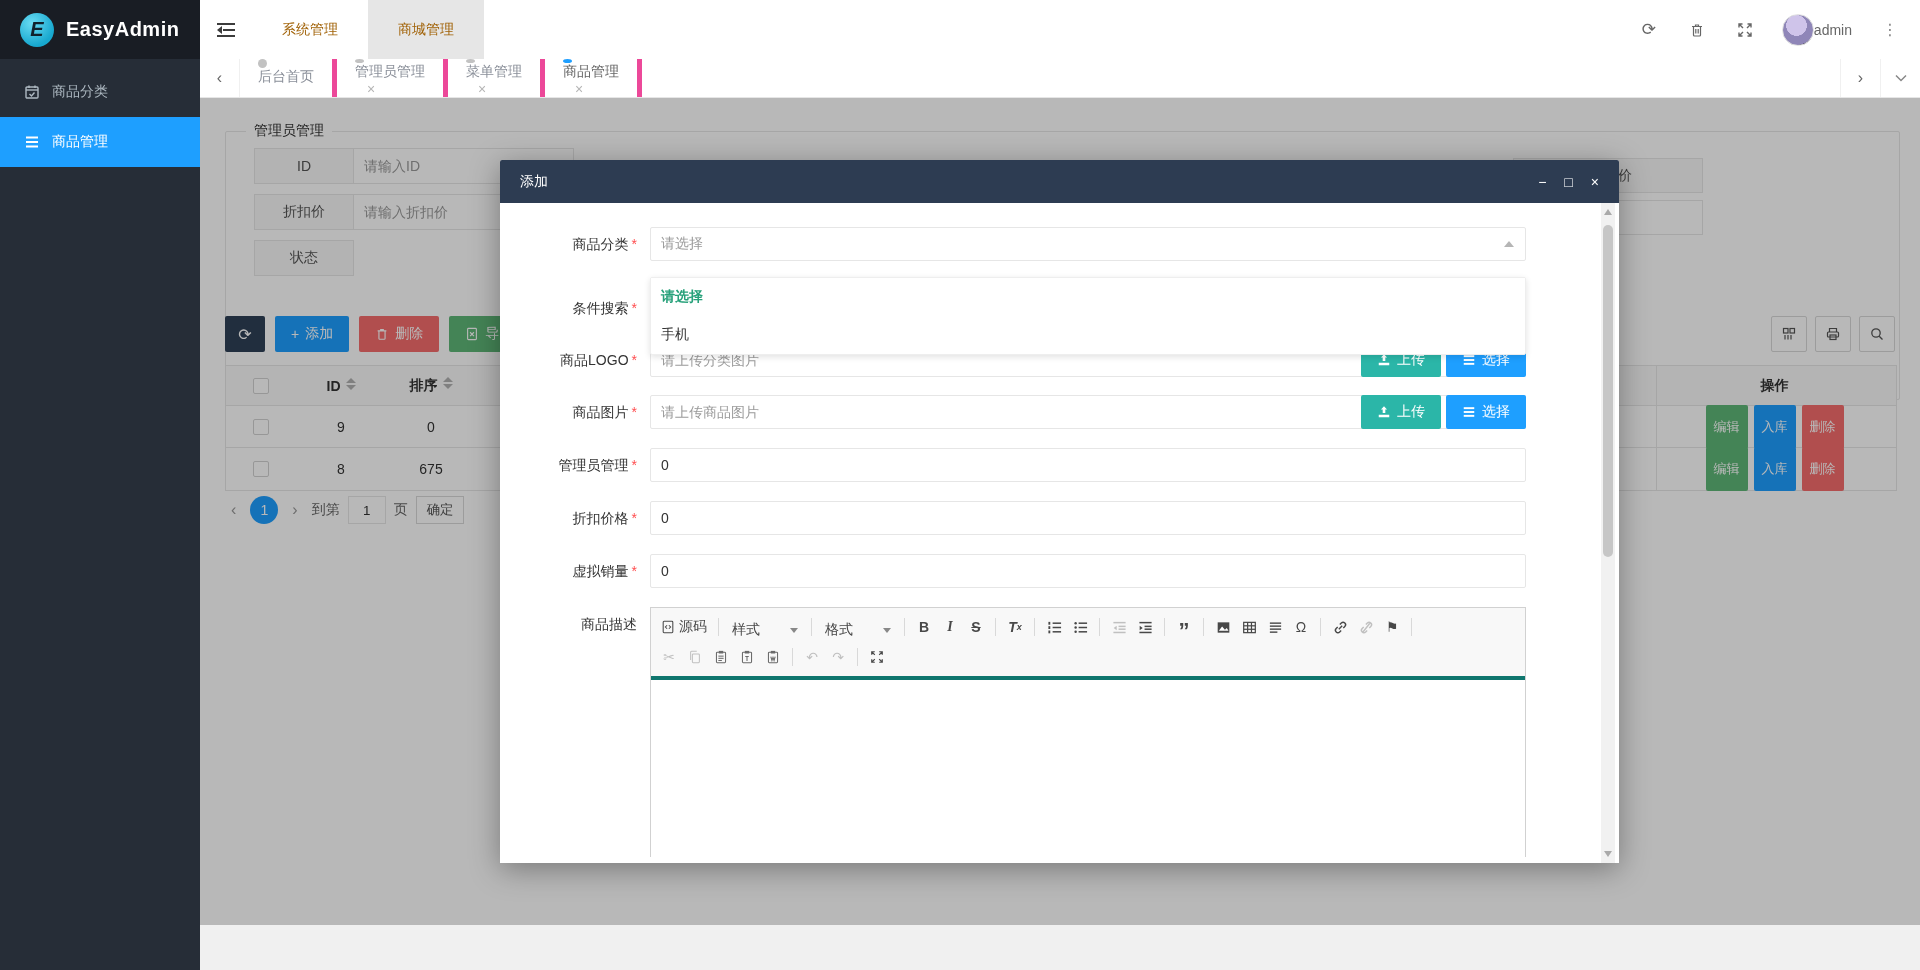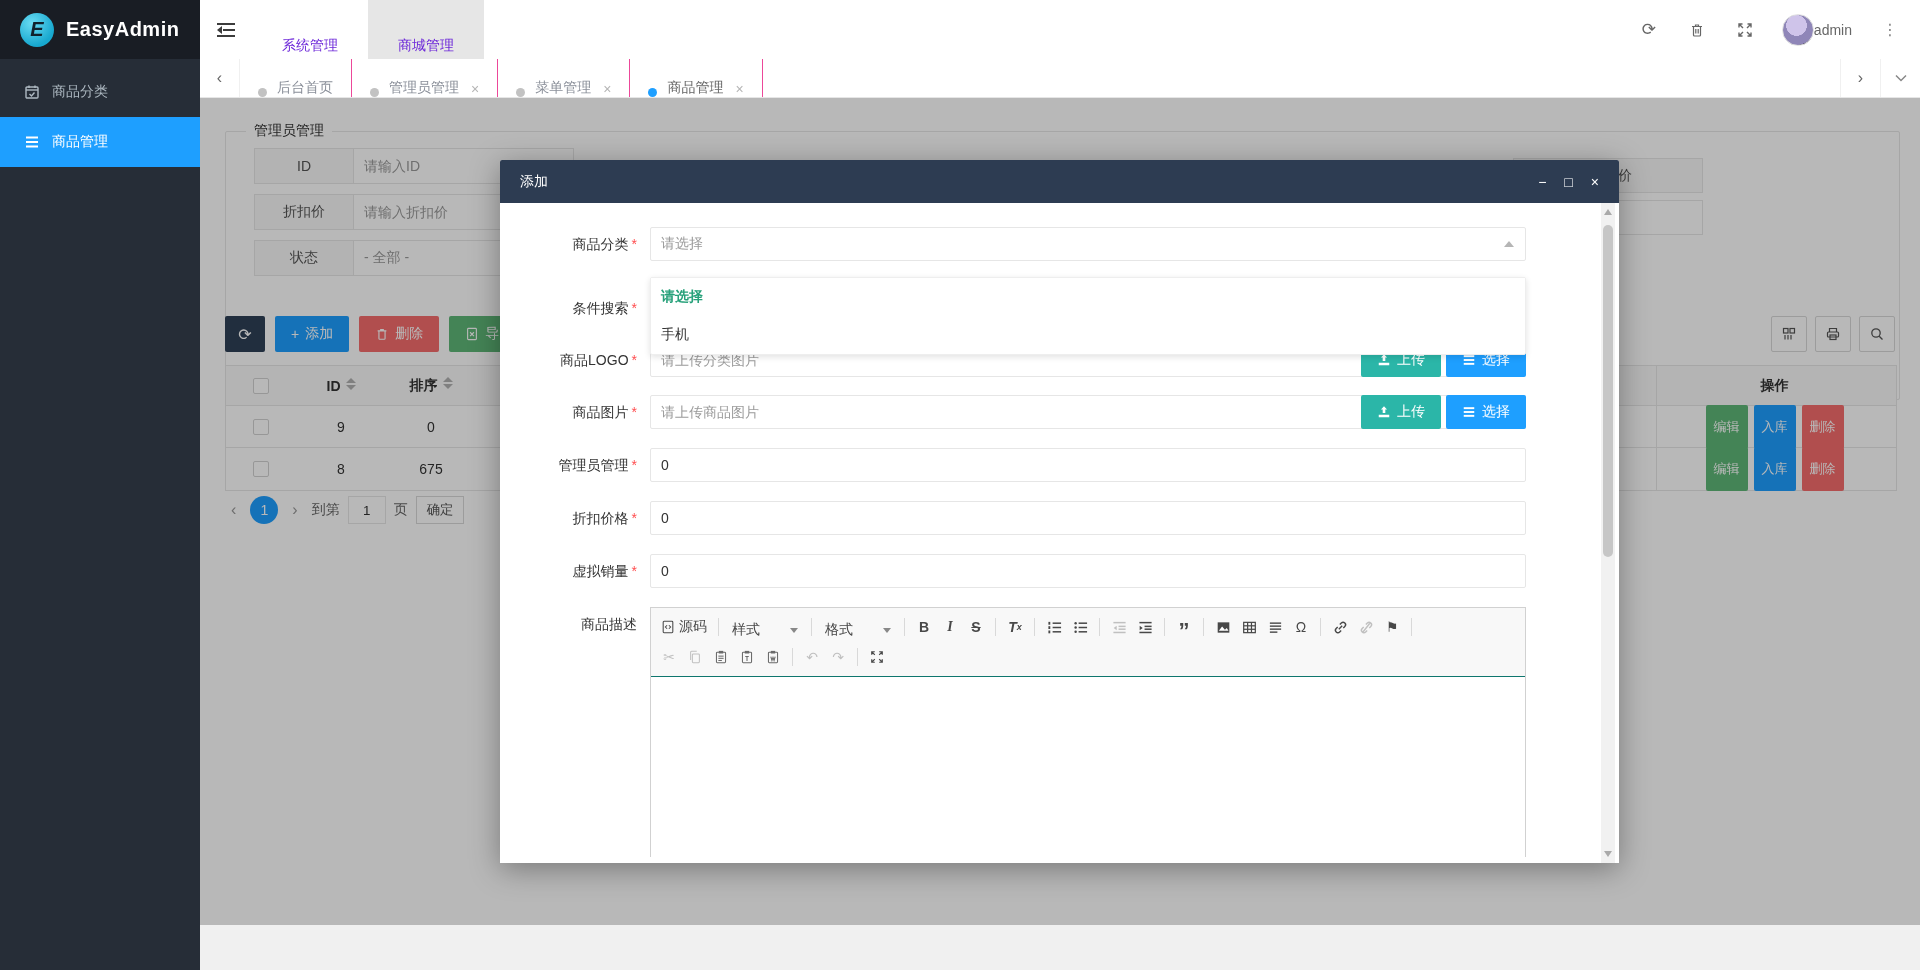--- a/index.html
+++ b/index.html
@@ -25,38 +25,38 @@
   .main { position:relative; flex:1; height:970px; display:flex; flex-direction:column; }
   .topbar { height:59px; background:#fff; display:flex; align-items:center; flex:none; }
   .burger { width:52px; height:59px; display:flex; align-items:center; justify-content:center; cursor:pointer; }
   .burger .bars { position:relative; width:18px; height:14px; }
   .burger .bars i { position:absolute; left:0; height:2px; width:18px; background:#3c3c3c; }
   .burger .bars i:nth-child(1){top:0;} .burger .bars i:nth-child(2){top:6px; width:12px; left:6px;}
   .burger .bars i:nth-child(3){top:12px;}
   .burger .bars .arr { position:absolute; top:3px; left:0; width:0; height:0;
      border-top:4px solid transparent; border-bottom:4px solid transparent; border-right:5px solid #3c3c3c; }
   .topnav { display:flex; height:59px; }
-  .topnav-item { padding:16px 30px; line-height:59px; cursor:pointer; color:#6d28d9; }
+  .topnav-item { padding:0 30px; line-height:59px; cursor:pointer; color:#a16207; }
   .topnav-item.active { background:#e6e6e6; }
   .topbar-right { margin-left:auto; display:flex; align-items:center; padding-right:18px; gap:26px; color:#666; }
   .tb-icon { width:22px; height:22px; display:flex; align-items:center; justify-content:center;
      cursor:pointer; font-size:17px; color:#666; }
   .user-box { display:flex; align-items:center; cursor:pointer; }
   .avatar { width:32px; height:32px; border-radius:50%;
      background:radial-gradient(circle at 45% 35%, #cfc4ea 0 40%, #8f86b8 41% 75%, #4a4660 76%);
      border:1px solid #e2e2e2; }
   .username { color:#666; }
   .more-dots { font-size:16px; color:#888; cursor:pointer; padding:0 4px; }
 
   
   .tabbar { height:39px; background:#fff; border-bottom:1px solid #e6e6e6; display:flex; align-items:stretch; flex:none; }
   .tab-arrow { width:40px; display:flex; align-items:center; justify-content:center; color:#666;
      font-size:16px; cursor:pointer; border-right:1px solid #f0f0f0; }
-  .tab { display:flex; align-items:flex-end; padding:0 18px; border-right:1px solid #ec4899;
-     color:#8a8f99; cursor:pointer; white-space:nowrap; }
+  .tab { display:flex; align-items:flex-start; padding:0 18px; border-right:5px solid #ec4899;
+     color:#8a8f99; cursor:pointer; white-space:nowrap;flex-direction:column; }
   .tab .dot { width:9px; height:9px; border-radius:50%; background:#c2c2c2; margin-right:10px; }
   .tab.active .dot { background:#1e9fff; }
   .tab.active { color:#666; }
   .tab .tab-close { margin-left:12px; color:#b5b5b5; font-size:14px; }
   .tabbar-right { margin-left:auto; display:flex; }
   .tabbar-right .tab-arrow { border-left:1px solid #f0f0f0; border-right:none; }
 
   
   .content { position:relative; flex:1; background:#fff; overflow:hidden; }
   .bottom-strip { height:45px; background:#f0f0f0; flex:none; }
@@ -144,21 +144,21 @@
   .dd-item.sel-opt { color:#27a17a; font-weight:bold; background:#fff; }
   .up-btns { position:absolute; right:0; top:0; display:flex; gap:5px; }
   .btn-upload { height:34px; padding:0 16px; background:#2bb6a8; color:#fff; border:none; border-radius:2px;
      display:inline-flex; align-items:center; gap:6px; cursor:pointer; font-size:14px; }
   .btn-choose { height:34px; padding:0 16px; background:#1e9fff; color:#fff; border:none; border-radius:2px;
      display:inline-flex; align-items:center; gap:6px; cursor:pointer; font-size:14px; }
 
   
   .editor { position:absolute; left:150px; top:404px; width:876px; height:250px;
      border:1px solid #d1d1d1; background:#fff; }
-  .ed-toolbar { background:#f8f8f8; border-bottom:1px solid #0f766e; padding:4px 6px; }
+  .ed-toolbar { background:#f8f8f8; border-bottom:4px solid #0f766e; padding:4px 6px; }
   .ed-row { display:flex; align-items:center; flex-wrap:nowrap; height:30px; gap:2px; }
   .ed-sep { width:1px; height:18px; background:#d9d9d9; margin:0 5px; flex:none; }
   .ed-btn { min-width:24px; height:24px; display:inline-flex; align-items:center; justify-content:center;
      padding:0 4px; color:#484848; cursor:pointer; border-radius:2px; font-size:14px; }
   .ed-btn.dis { color:#c0c0c0; }
   .ed-glyph-b { font-weight:bold; }
   .ed-glyph-i { font-style:italic; font-family:"Liberation Serif","DejaVu Serif",serif; font-weight:bold; }
   .ed-glyph-s { font-weight:bold; text-decoration:line-through; }
   .ed-tx { font-weight:bold; font-style:italic; }
   .ed-tx sub { font-size:9px; }
@@ -287,21 +287,20 @@
         <div class="s-row">
           <div class="s-label">ID</div>
           <input class="s-input" placeholder="请输入ID" style="">
         </div>
         <div class="s-row">
           <div class="s-label">折扣价</div>
           <input class="s-input" placeholder="请输入折扣价" style="">
         </div>
         <div class="s-row">
           <div class="s-label">状态</div>
-          <div class="s-value">- 全部 -</div>
         </div>
       </fieldset>
       <div class="partial-box1">
         <span>价</span>
       </div>
       <div class="partial-box2"></div>
 
       <div class="act-bar">
         <button class="btn btn-refresh">⟳</button>
         <button class="btn btn-add">

